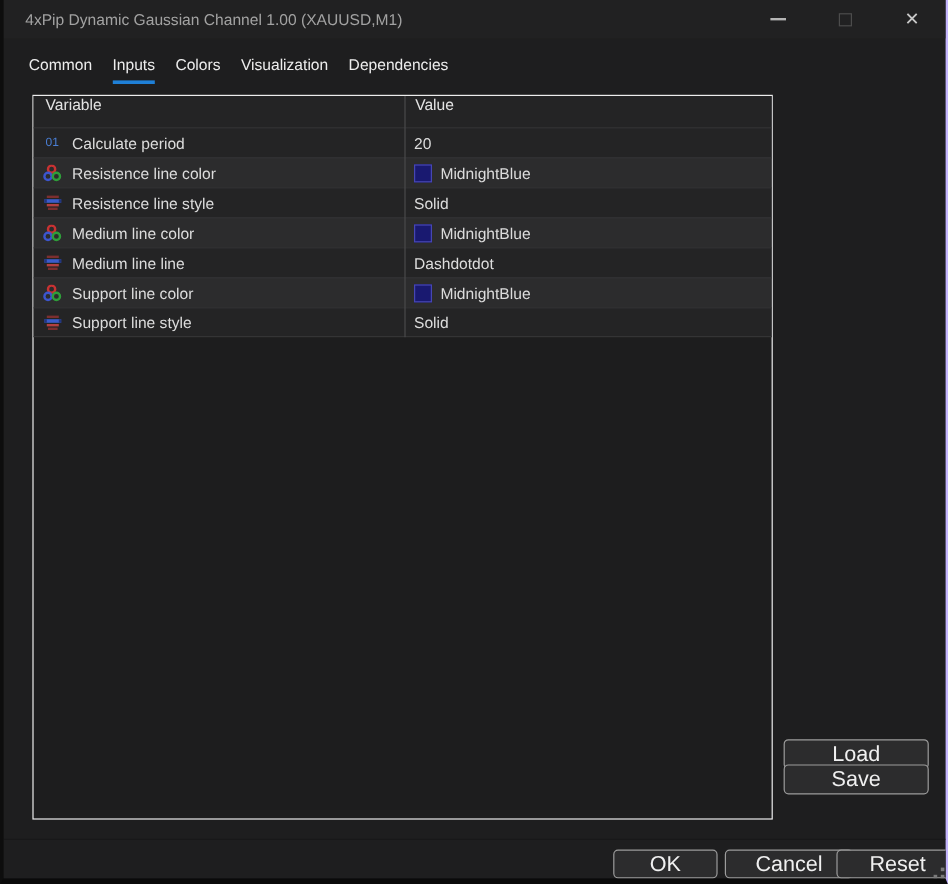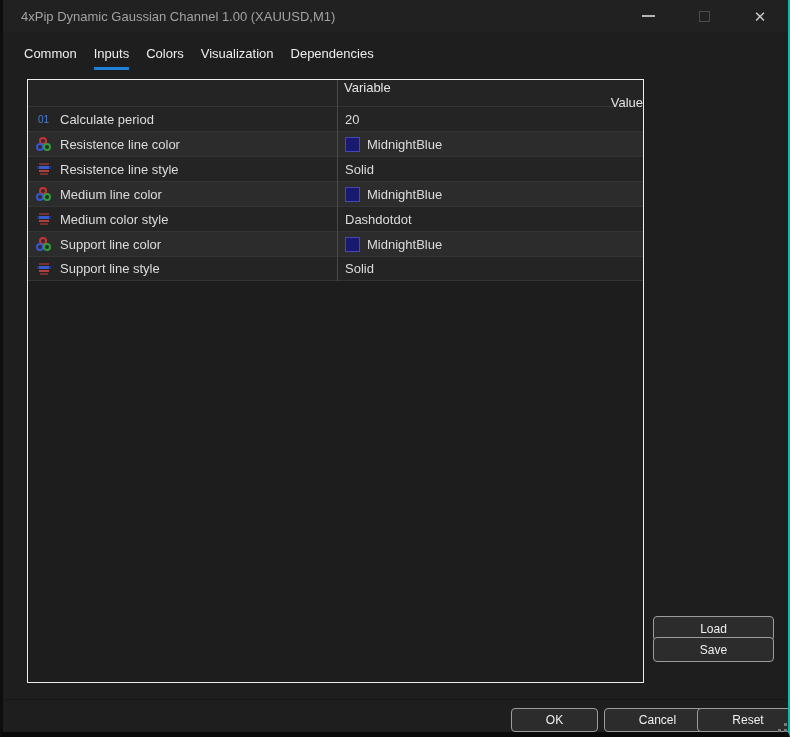--- a/index.html
+++ b/index.html
@@ -4,21 +4,21 @@
 <style>
   * { margin: 0; padding: 0; box-sizing: border-box; }
   html, body { background: #0d0d0d; }
   body { font-family: "Liberation Sans", sans-serif; }
 
   .window {
     position: relative;
     width: 790px; height: 737px;
     background: #1e1e1f;
     border-left: 3px solid #0d0d0d;
-    border-right: 2px solid #14b8a6;
+    border-right: 2px solid #c4b5fd;
     border-bottom: 5px solid #0a0a0a;
     overflow: hidden;
   }
 
   
   .titlebar {
     position: absolute; top: 0; left: 0; right: 0; height: 32px;
     background: #212122;
     display: flex; align-items: center;
   }
@@ -61,23 +61,23 @@
     position: absolute; left: 24px; top: 79px;
     width: 617px; height: 604px;
     background: #1d1d1e;
     border: 1px solid #ededed;
   }
   .col-divider {
     position: absolute; left: 309px; top: 0; width: 1px; height: 201px;
     background: #4a4a4b;
   }
   .t-header {
-    display: flex; height: 26px; align-items: flex-end;
+    display: flex; height: 26px; align-items: flex-start;
     background: #242425;
-    color: #e3e3e3; font-size: 13px; flex-direction: column;
+    color: #e3e3e3; font-size: 13px;
   }
   .t-header .h-var { width: 309px; padding-left: 10px; }
   .t-header .h-val { padding-left: 9px; }
   .t-row {
     display: flex; height: 25px; align-items: center;
     font-size: 13px; color: #dcdcdc;
     border-top: 1px solid #343435;
   }
   .t-row.alt { background: #2c2c2d; }
   .t-row:not(.alt) { background: #242425; }
@@ -117,21 +117,21 @@
     width: 15px; height: 15px; margin-right: 7px;
     border: 1px solid #4646b4;
   }
 
   
   .btn {
     position: absolute;
     background: #2c2c2d;
     border: 1px solid #9c9c9c;
     border-radius: 4px;
-    color: #f0f0f0; font-size: 12px;
+    color: #f0f0f0; font-size: 18px;
     font-family: "Liberation Sans", sans-serif;
     display: flex; align-items: center; justify-content: center;
     cursor: default;
   }
   .btn-load  { left: 650px; top: 616px; width: 121px; height: 25px; }
   .btn-save  { left: 650px; top: 637px; width: 121px; height: 25px; }
   .btn-ok    { left: 508px; top: 708px; width: 87px;  height: 24px; }
   .btn-cancel{ left: 601px; top: 708px; width: 107px;  height: 24px; }
   .btn-reset { left: 694px; top: 708px; width: 102px;  height: 24px; }
 
@@ -250,21 +250,21 @@
     <div class="t-row">
       <div class="cell-var">
         <span class="row-icon">
           <span class="icon-style">
               <i class="s1"></i>
               <i class="s2"></i>
               <i class="s3"></i>
               <i class="s4"></i>
             </span>
         </span>
-        <span>Medium color style</span>
+        <span>Medium line line</span>
       </div>
       <div class="cell-val">
         <span>Dashdotdot</span>
       </div>
     </div>
 
     <div class="t-row alt">
       <div class="cell-var">
         <span class="row-icon">
           <span class="icon-rgb">

